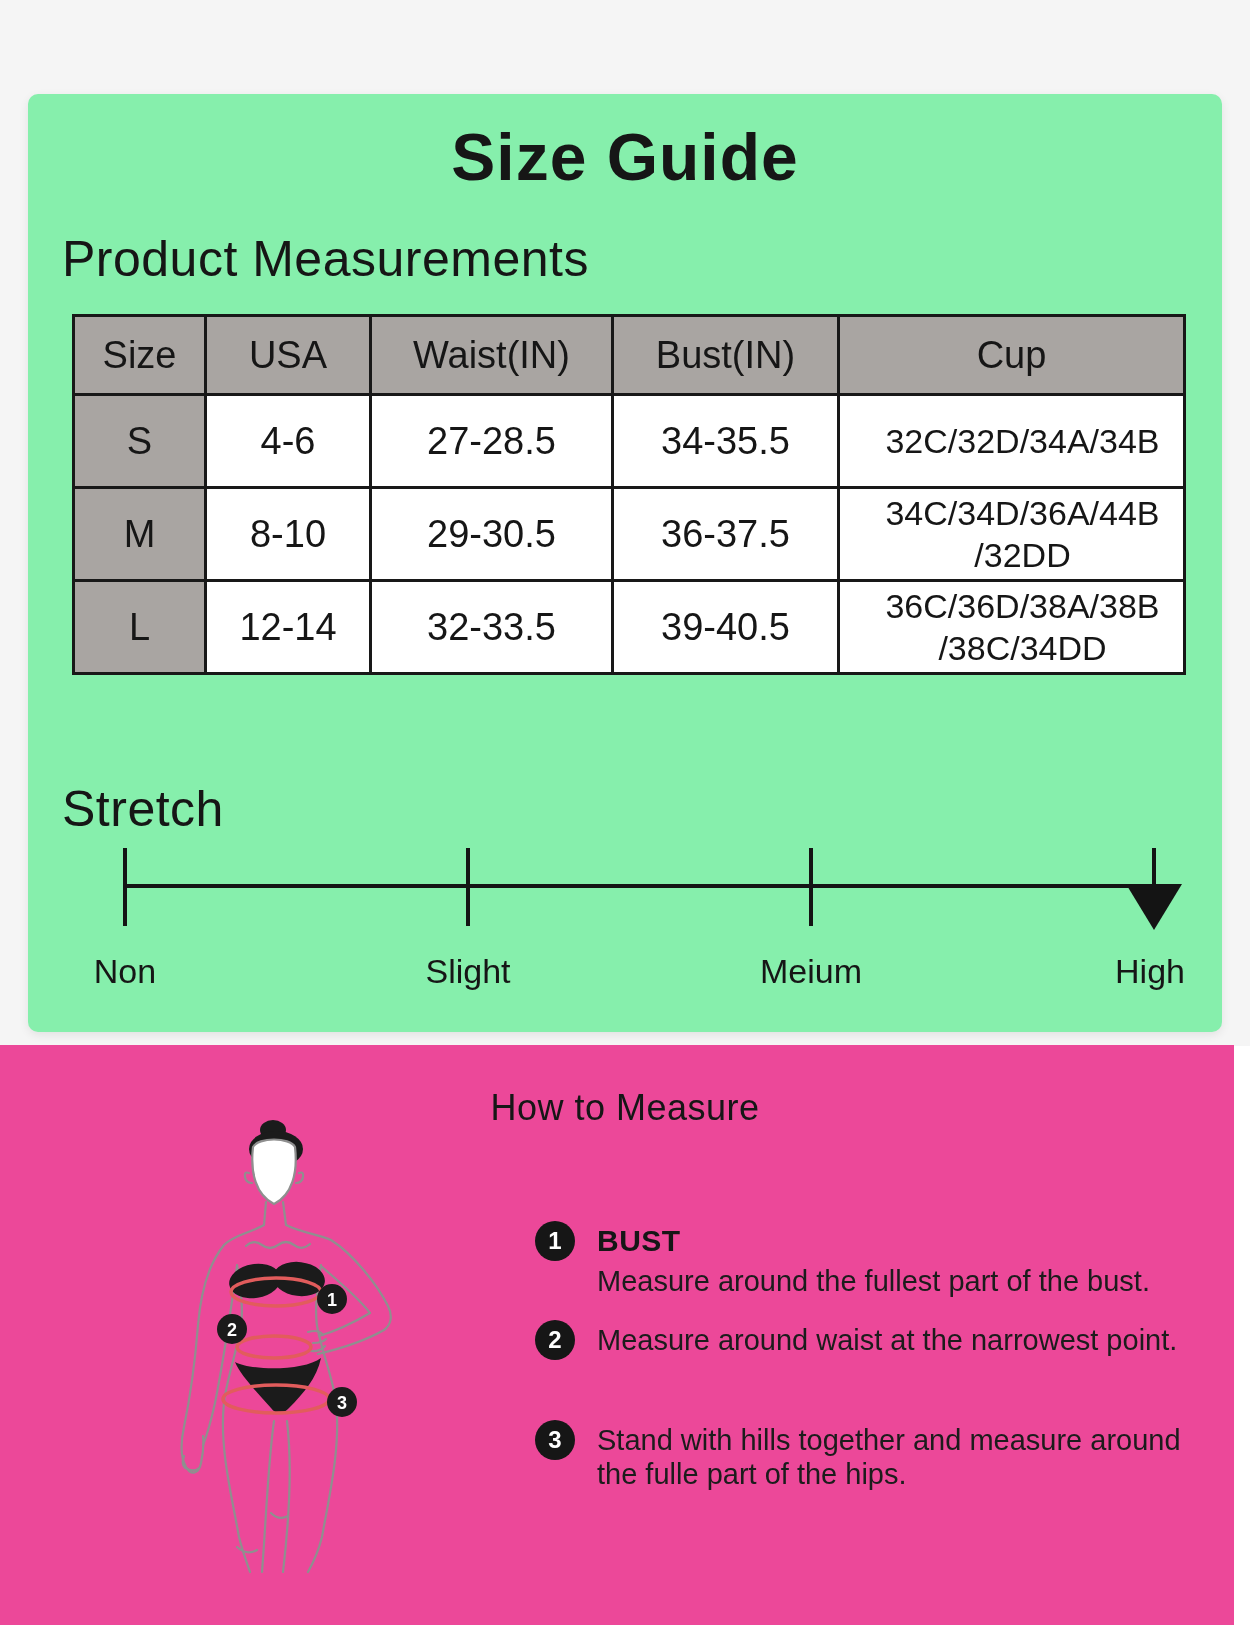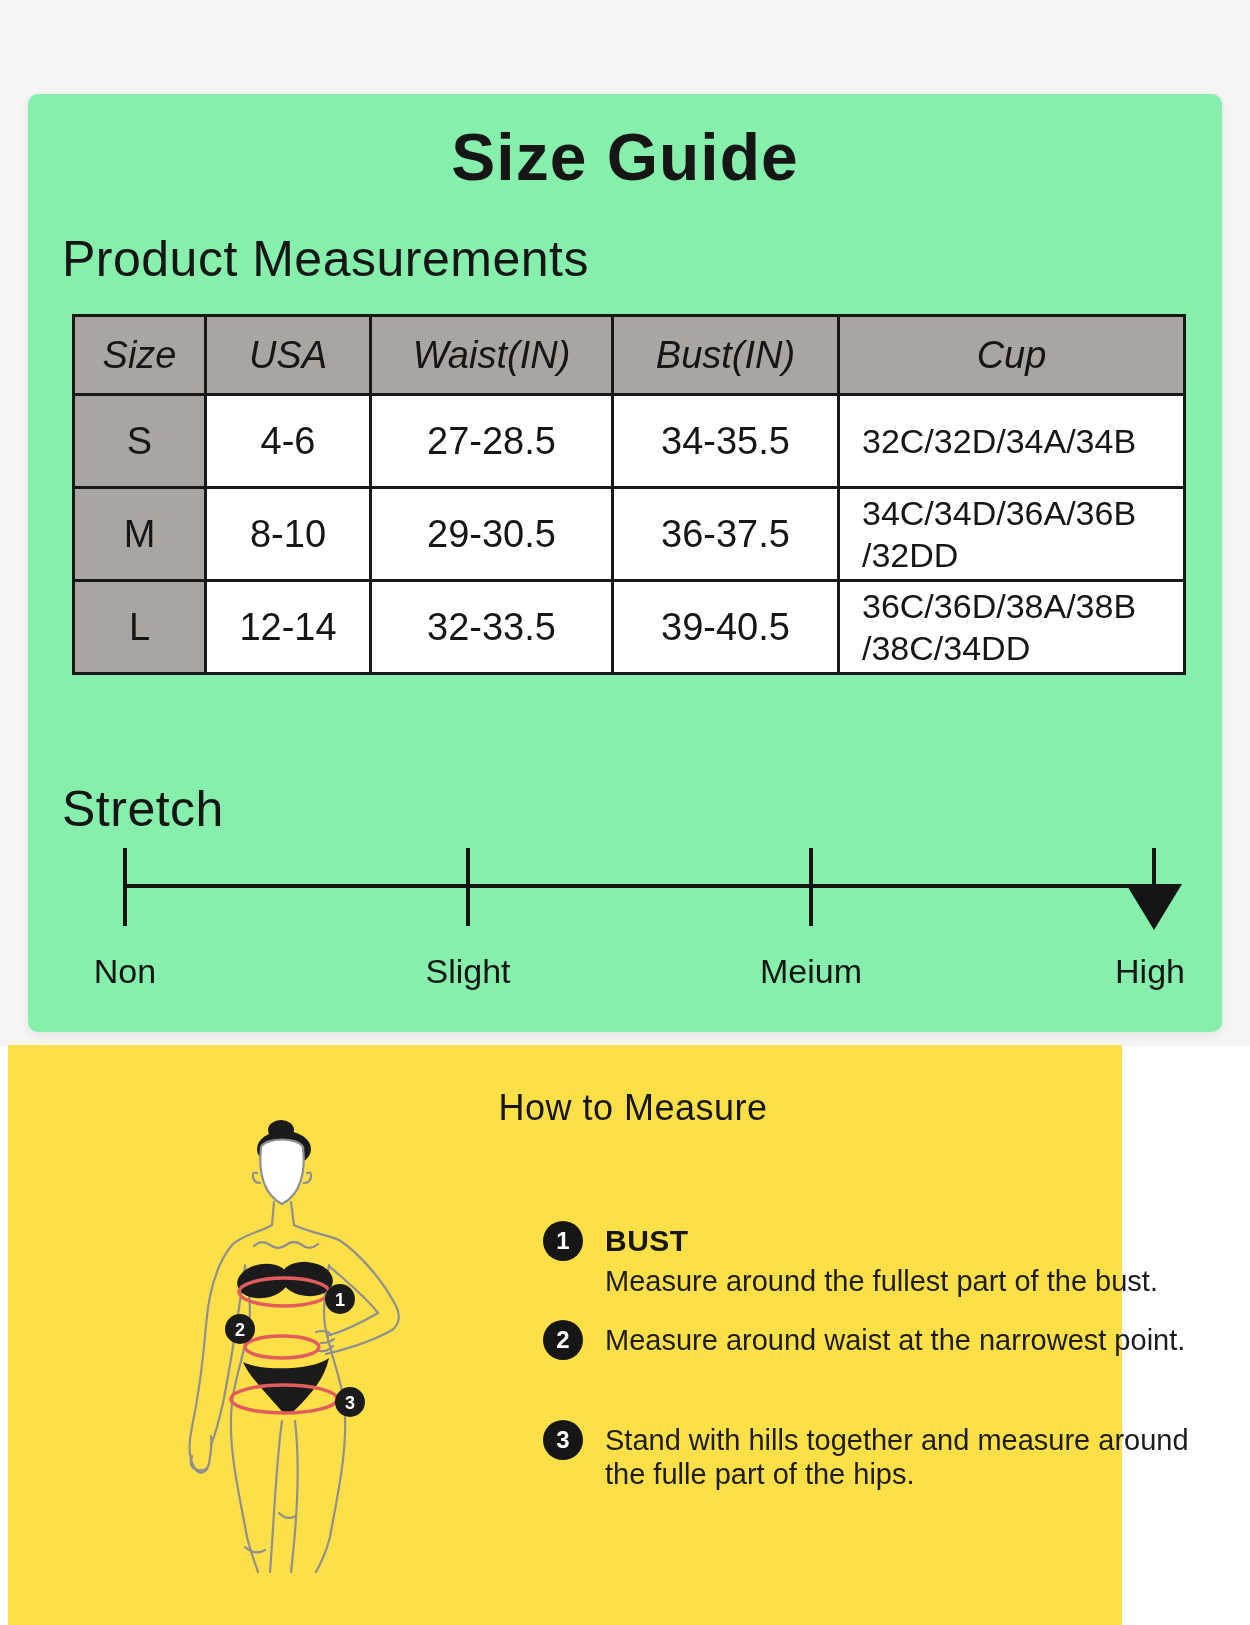--- a/index.html
+++ b/index.html
@@ -27,45 +27,45 @@
   }
   .pm-heading { margin:36px 0 0 34px; }
   .size-table {
     margin:26px 0 0 44px; border-collapse:collapse; table-layout:fixed;
     width:1114px; font-size:38px;
   }
   .size-table th, .size-table td {
     border:3px solid #181818; text-align:center; vertical-align:middle;
     font-weight:400;
   }
-  .size-table th { background:#a9a5a2; height:79px;font-style:italic; }
+  .size-table th { background:#a9a5a2; height:79px; }
   .size-table td { height:93px; background:#ffffff; }
   .size-table td.size-col { background:#a9a5a2; }
   .size-table td.cup-col {
-    text-align:left; padding-left:22px; font-size:34px; line-height:42px;
+    text-align:center; padding-left:22px; font-size:34px; line-height:42px;
   }
   .stretch-heading { margin:8px 0 0 34px; position:absolute; top:678px; }
   .slider { position:absolute; left:0; top:0; width:1194px; height:938px; pointer-events:none; }
   .slider .track {
     position:absolute; left:95px; top:790px; width:1035px; height:4px; background:#141414;
   }
   .slider .tick {
     position:absolute; top:754px; width:4px; height:78px; background:#141414;
     transform:translateX(-50%);
   }
   .slider .marker {
     position:absolute; top:790px; width:0; height:0;
     border-left:28px solid transparent; border-right:28px solid transparent;
     border-top:46px solid #141414; transform:translateX(-50%);
   }
   .slider .slabel {
     position:absolute; top:858px; font-size:34px; transform:translateX(-50%);
     white-space:nowrap;
   }
-  .bottom { position:absolute; left:8px; top:1045px; width:1114px; height:580px; background:#fde047; }
+  .bottom { position:absolute; left:0; top:1045px; width:1234px; height:580px; background:#ec4899; }
   .htm-heading {
     position:absolute; top:42px; left:0; width:1250px; text-align:center;
     font-size:36px; font-weight:500; letter-spacing:0.5px;
   }
   .figure-wrap { position:absolute; left:140px; top:40px; width:320px; height:540px; }
   .steps { position:absolute; left:535px; top:0; width:640px; }
   .step { position:absolute; left:0; display:flex; align-items:flex-start; }
   .step-1 { top:176px; } .step-2 { top:275px; } .step-3 { top:375px; }
   .badge {
     flex:0 0 auto; width:40px; height:40px; border-radius:50%;
@@ -119,21 +119,21 @@
           <div>32C/32D/34A/34B</div>
           <div></div>
         </td>
       </tr>
       <tr>
         <td class="size-col">M</td>
         <td>8-10</td>
         <td>29-30.5</td>
         <td>36-37.5</td>
         <td class="cup-col">
-          <div>34C/34D/36A/36B</div>
+          <div>34C/34D/36A/44B</div>
           <div>/32DD</div>
         </td>
       </tr>
       <tr>
         <td class="size-col">L</td>
         <td>12-14</td>
         <td>32-33.5</td>
         <td>39-40.5</td>
         <td class="cup-col">
           <div>36C/36D/38A/38B</div>

